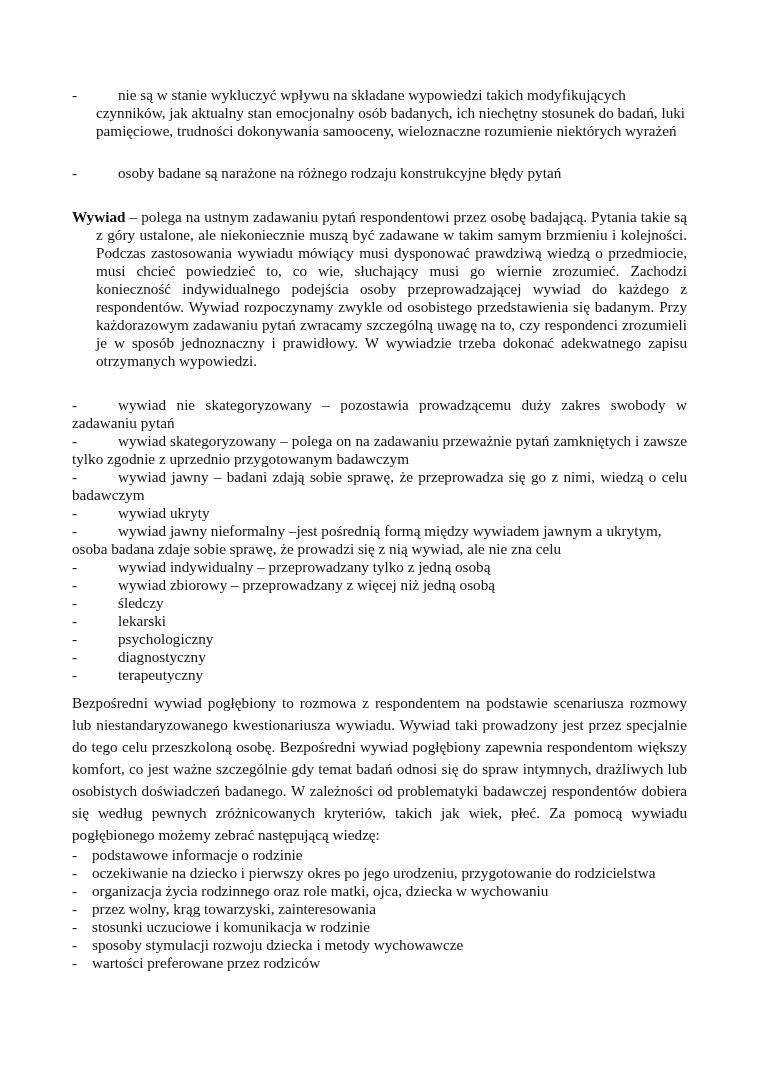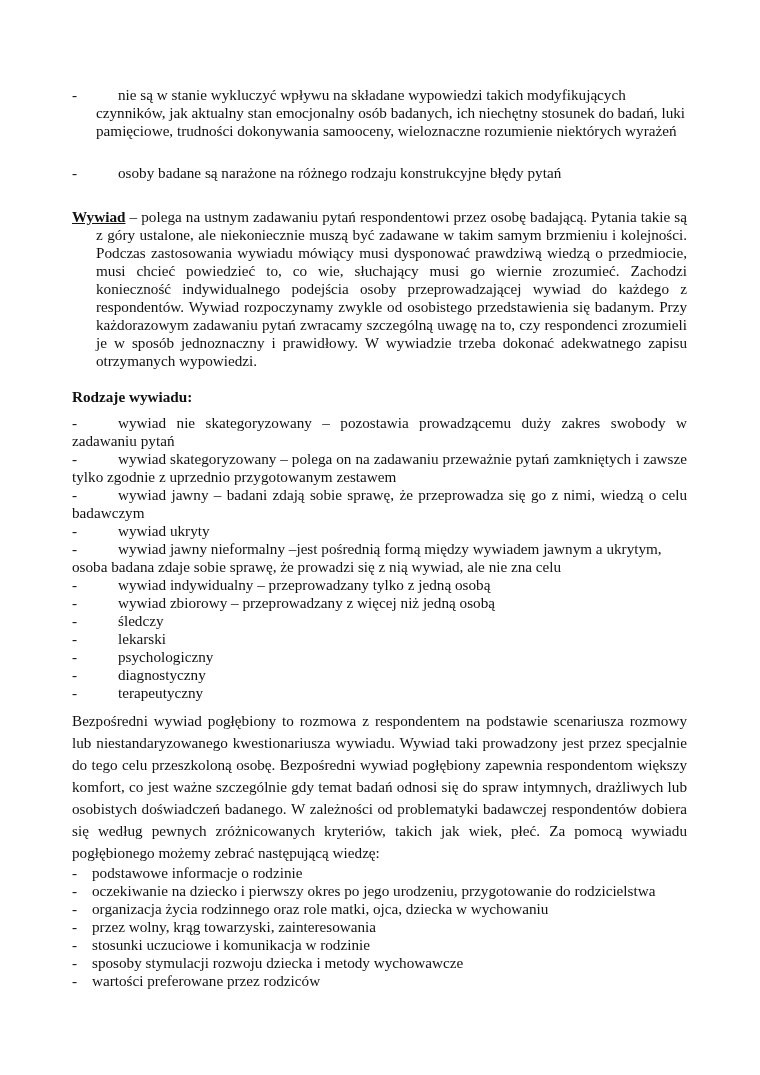--- a/index.html
+++ b/index.html
@@ -56,21 +56,20 @@
       line-height: 18px;
     }
     .para-wywiad {
       line-height: 18px;
       text-align: justify;
       padding-left: 24px;
       text-indent: -24px;
     }
     .term {
       font-weight: bold;
-      text-decoration: underline;
     }
     .para-justify {
       line-height: 22px;
       text-align: justify;
     }
     .gap-s { height: 8px; }
     .gap-m { height: 18px; }
     .gap-l { height: 26px; }
     .zalety {
       font-weight: bold;
@@ -96,30 +95,29 @@
   </div>
 
   <div class="gap-l"></div>
 
   <div class="para-wywiad">
     <span class="term">Wywiad</span><span> – polega na ustnym zadawaniu pytań respondentowi przez osobę badającą. Pytania takie są z góry ustalone, ale niekoniecznie muszą być zadawane w takim samym brzmieniu i kolejności. Podczas zastosowania wywiadu mówiący musi dysponować prawdziwą wiedzą o przedmiocie, musi chcieć powiedzieć to, co wie, słuchający musi go wiernie zrozumieć. Zachodzi konieczność indywidualnego podejścia osoby przeprowadzającej wywiad do każdego z respondentów. Wywiad rozpoczynamy zwykle od osobistego przedstawienia się badanym. Przy każdorazowym zadawaniu pytań zwracamy szczególną uwagę na to, czy respondenci zrozumieli je w sposób jednoznaczny i prawidłowy. W wywiadzie trzeba dokonać adekwatnego zapisu otrzymanych wypowiedzi.</span>
   </div>
 
   <div class="gap-m"></div>
 
-  <div class="heading">Rodzaje wywiadu:</div>
   <div class="gap-s"></div>
   <div class="list-types">
     <div class="bullet">
       <span class="dash">-</span>
       <span class="txt">wywiad nie skategoryzowany – pozostawia prowadzącemu duży zakres swobody w zadawaniu pytań</span>
     </div>
     <div class="bullet">
       <span class="dash">-</span>
-      <span class="txt">wywiad skategoryzowany – polega on na zadawaniu przeważnie pytań zamkniętych i zawsze tylko zgodnie z uprzednio przygotowanym zestawem</span>
+      <span class="txt">wywiad skategoryzowany – polega on na zadawaniu przeważnie pytań zamkniętych i zawsze tylko zgodnie z uprzednio przygotowanym badawczym</span>
     </div>
     <div class="bullet">
       <span class="dash">-</span>
       <span class="txt">wywiad jawny – badani zdają sobie sprawę, że przeprowadza się go z nimi, wiedzą o celu badawczym</span>
     </div>
     <div class="bullet">
       <span class="dash">-</span>
       <span class="txt">wywiad ukryty</span>
     </div>
     <div class="bullet">

